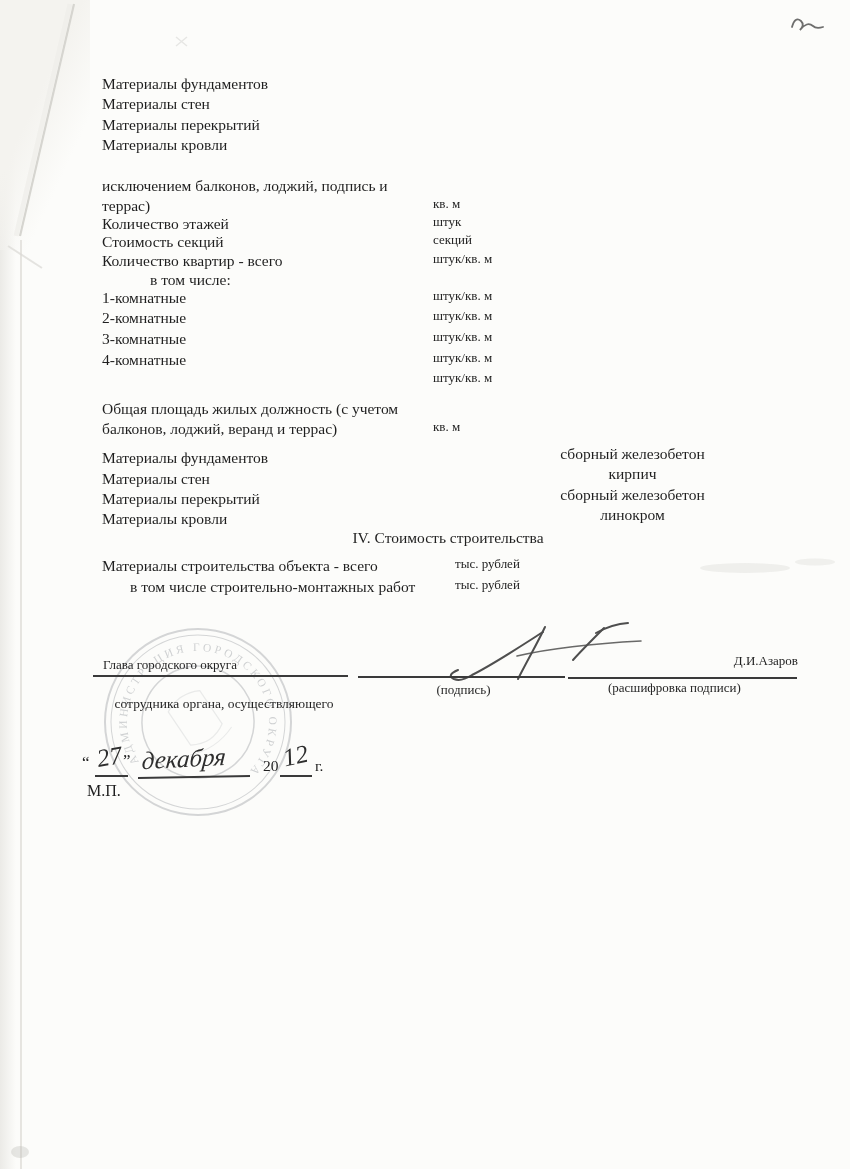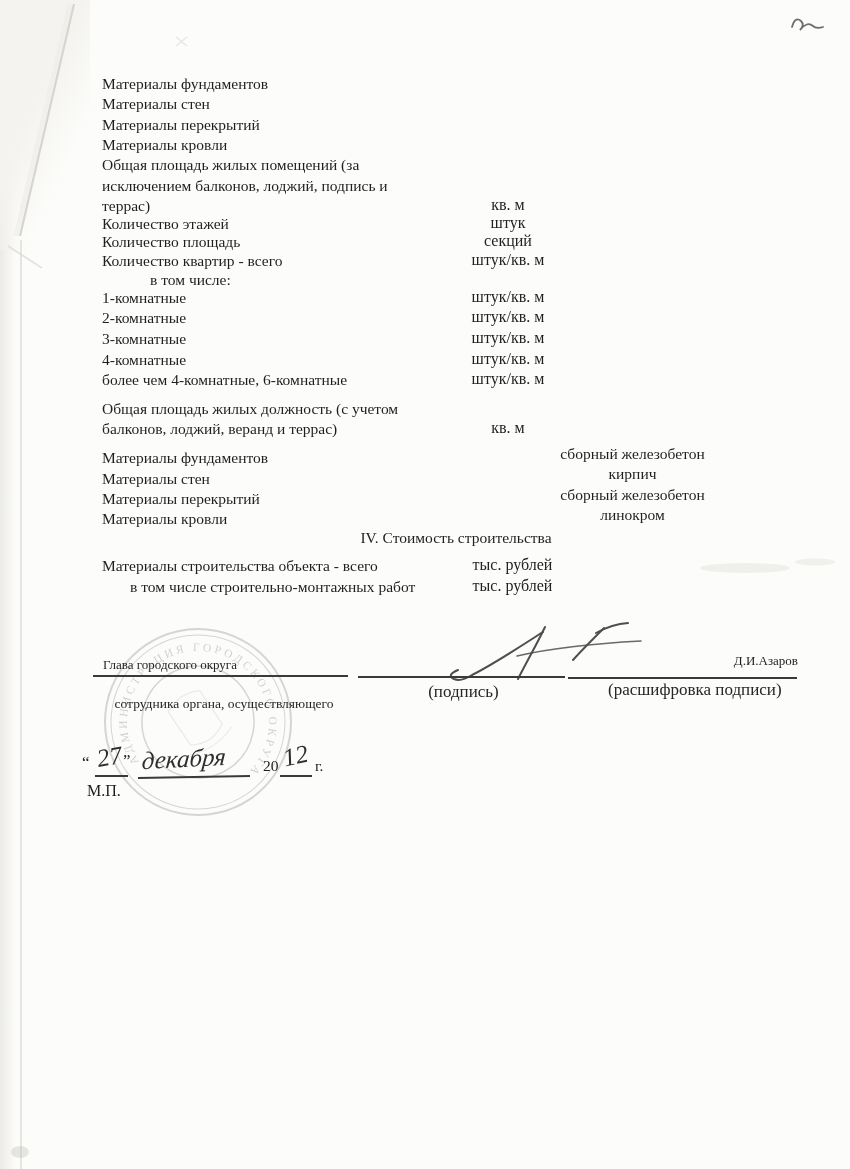--- a/index.html
+++ b/index.html
@@ -16,25 +16,25 @@
     opacity:.8;z-index:0;
   }
   .fold-patch{
     position:absolute;left:0;top:0;width:90px;height:250px;
     background:linear-gradient(115deg,#f4f3ef 40%,rgba(252,252,250,0) 70%);
     z-index:0;
   }
   
   .t,.u,.val,.c,.b{position:absolute;z-index:2;white-space:nowrap;}
   .t{left:102px;font-size:15.5px;line-height:20px;}
-  .u{left:433px;width:150px;text-align:center;font-size:16px;}
+  .u{left:433px;width:150px;font-size:13px;}
   .val{left:545px;width:175px;text-align:center;font-size:15.5px;}
-  .heading{position:absolute;left:306px;width:300px;text-align:center;font-size:15.5px;z-index:2;}
+  .heading{position:absolute;left:298px;width:300px;text-align:center;font-size:15.5px;z-index:2;}
   .b{font-weight:normal;font-size:13px;}
-  .c{font-size:17px;color:#262626;}
+  .c{font-size:13px;color:#262626;}
   .note{position:absolute;left:95px;width:258px;text-align:center;font-size:13.5px;line-height:15.5px;z-index:2;}
   .uline{position:absolute;height:1.6px;background:#3a3a3a;z-index:2;}
   .hw{position:absolute;font-style:italic;color:#2e2e2e;font-size:25px;z-index:3;}
   .stamp{position:absolute;left:99px;top:625px;z-index:1;}
   .art{position:absolute;left:0;top:0;z-index:4;pointer-events:none;}
 </style>
 </head>
 <body>
 
 <div class="page">
@@ -53,41 +53,39 @@
       </text>
       <path d="M80,72 q19,-10 38,0 l0,40 q-19,12 -38,0 z" fill="none" stroke="#aaadb1" stroke-width="1.2" opacity="0.5"></path>
       <path d="M74,120 q25,10 50,0" fill="none" stroke="#aaadb1" stroke-width="1" opacity="0.5"></path>
     </g>
   </svg>
 
   <div class="t" style="top:74px">Материалы фундаментов</div>
   <div class="t" style="top:94px">Материалы стен</div>
   <div class="t" style="top:115px">Материалы перекрытий</div>
   <div class="t" style="top:135px">Материалы кровли</div>
-  <div class="t" style="top:155px">Общая площадь жилых помещений (за</div>
   <div class="t" style="top:176px">исключением балконов, лоджий, подпись и</div>
   <div class="t" style="top:196px">террас)</div>
   <div class="u" style="top:196px">кв. м</div>
   <div class="t" style="top:214px">Количество этажей</div>
   <div class="u" style="top:214px">штук</div>
-  <div class="t" style="top:232px">Количество площадь</div>
+  <div class="t" style="top:232px">Стоимость секций</div>
   <div class="u" style="top:232px">секций</div>
   <div class="t" style="top:251px">Количество квартир - всего</div>
   <div class="u" style="top:251px">штук/кв. м</div>
   <div class="t" style="top:270px;left:150px">в том числе:</div>
 
   <div class="t" style="top:288px">1-комнатные</div>
   <div class="u" style="top:288px">штук/кв. м</div>
   <div class="t" style="top:308px">2-комнатные</div>
   <div class="u" style="top:308px">штук/кв. м</div>
   <div class="t" style="top:329px">3-комнатные</div>
   <div class="u" style="top:329px">штук/кв. м</div>
   <div class="t" style="top:350px">4-комнатные</div>
   <div class="u" style="top:350px">штук/кв. м</div>
-  <div class="t" style="top:370px">более чем 4-комнатные, 6-комнатные</div>
   <div class="u" style="top:370px">штук/кв. м</div>
 
   <div class="t" style="top:399px">Общая площадь жилых должность (с учетом</div>
   <div class="t" style="top:419px">балконов, лоджий, веранд и террас)</div>
   <div class="u" style="top:419px">кв. м</div>
 
   <div class="t" style="top:448px">Материалы фундаментов</div>
   <div class="val" style="top:445px">сборный железобетон</div>
   <div class="t" style="top:469px">Материалы стен</div>
   <div class="val" style="top:465px">кирпич</div>

